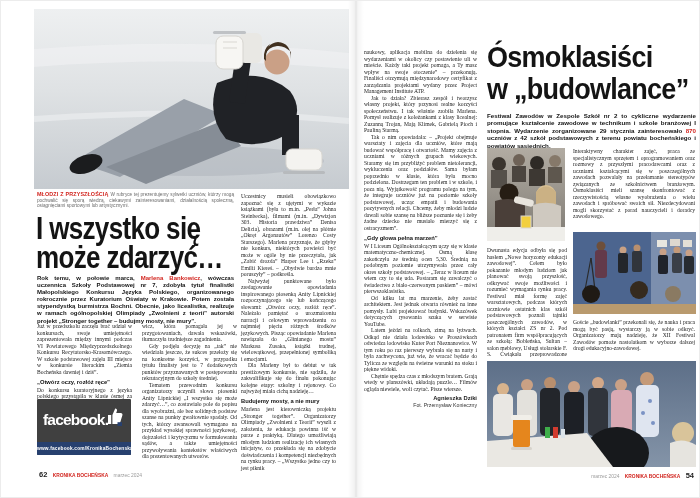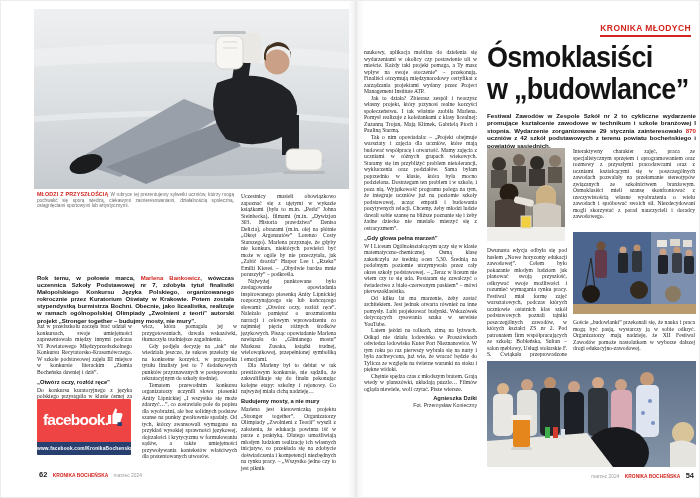--- a/index.html
+++ b/index.html
@@ -21,21 +21,21 @@
   .bodycol h3{font:bold 5.8px/7px "Liberation Sans",sans-serif;color:#111;margin:3.5px 0 1px;}
   .author{font:bold 5.8px "Liberation Sans",sans-serif;text-align:right;margin-top:3px;}
   .credit{font:5.2px "Liberation Sans",sans-serif;text-align:right;color:#333;margin-top:1px;}
   .tag{font:bold 8.5px "Liberation Sans",sans-serif;color:#d2251f;letter-spacing:.4px;
        border-bottom:2px solid #d2251f;padding-bottom:2px;}
   .footer{font:4.9px "Liberation Sans",sans-serif;color:#999;}
   .footer .pageno{font-size:7.5px;font-weight:bold;color:#222;}
   .footer .brand{color:#d2251f;font-weight:bold;}
   .footer span{margin:16px 2px;}
   
-  .fb{width:94px;height:56px;background:#ef4444;border-radius:1px;overflow:hidden;}
+  .fb{width:94px;height:56px;background:#404040;border-radius:1px;overflow:hidden;}
   .fb-main{position:relative;height:43px;}
   .fb-word{position:absolute;left:6px;top:12px;color:#fff;
            font:bold 15.5px "Liberation Sans",sans-serif;letter-spacing:-.8px;}
   .fb-thumb{position:absolute;right:7px;top:8px;}
   .fb-url{height:13px;background:#27406f;color:#fff;text-align:center;
           font:bold 4.8px/13px "Liberation Sans",sans-serif;letter-spacing:.2px;}
   
   .gutter{left:347px;top:0;width:16px;height:498px;
     background:linear-gradient(90deg,rgba(0,0,0,0) 0%,rgba(0,0,0,.05) 40%,rgba(0,0,0,.10) 50%,rgba(0,0,0,.04) 62%,rgba(0,0,0,0) 100%);}
   svg{display:block;}
@@ -79,20 +79,24 @@
 
       <rect x="252" y="140" width="36" height="21" rx="6" fill="#f4f3f0" stroke="#d8d6d1" stroke-width="1"></rect>
       <rect x="249" y="162" width="42" height="3" rx="1.5" fill="#b7babd"></rect>
     </svg>
   </div>
 
   <div class="abs kicker" style="left:36px;top:191px;width:197px;">
     <b>MŁODZI Z PRZYSZŁOŚCIĄ </b><span>W rubryce tej prezentujemy sylwetki uczniów, którzy mogą pochwalić się sporą wiedzą, ciekawymi zainteresowaniami, działalnością społeczną, osiągnięciami sportowymi lub artystycznymi.</span>
   </div>
 
+  <div class="abs headline" style="left:35px;top:213px;">
+    <div class="hl">I wszystko się</div>
+    <div class="hl">może zdarzyć…</div>
+  </div>
 
   <div class="abs lead" style="left:36px;top:274px;width:197px;">
     <span>Rok temu, w połowie marca, </span><span class="red">Marlena Bankowicz</span><span>, wówczas uczennica Szkoły Podstawowej nr 7, zdobyła tytuł finalistki Małopolskiego Konkursu Języka Polskiego, organizowanego rokrocznie przez Kuratorium Oświaty w Krakowie. Potem została stypendystką burmistrza Bochni. Obecnie, jako licealistka, realizuje w ramach ogólnopolskiej Olimpiady „Zwolnieni z teorii” autorski projekt „Stronger together – budujmy mosty, nie mury”.</span>
   </div>
 
   <div class="abs bodycol" style="left:36px;top:322px;width:95px;">
     <p>Już w przedszkolu zaczęła brać udział w konkursach, swoje umiejętności zaprezentowała między innymi podczas VI Powiatowego Międzyprzedszkolnego Konkursu Recytatorsko-Krasomówczego. W szkole podstawowej zajęła III miejsce w konkursie literackim „Ziemia Bocheńska dawniej i dziś”.</p>
     <h3>„Otwórz oczy, rozłóż ręce”</h3>
     <p>Do konkursu kuratoryjnego z języka polskiego przystąpiła w klasie ósmej za namową polonistki Magdaleny Nosko-</p>
   </div>
@@ -125,23 +129,20 @@
   </div>
 
   <div class="abs footer" style="left:36px;top:469px;">
     <span class="pageno">62</span>
     <span class="brand">KRONIKA BOCHEŃSKA</span>
     <span>marzec 2024</span>
   </div>
 
   <div class="abs gutter"></div>
 
-  <div class="abs" style="left:560px;top:16px;width:130px;text-align:right;">
-    <span class="tag">KRONIKA MŁODYCH</span>
-  </div>
 
   <div class="abs bodycol" style="left:363px;top:48px;width:113px;">
     <p>naukowy, aplikacja mobilna do dzielenia się wydarzeniami w okolicy czy postawienie uli w mieście. Każdy taki projekt pomaga, a Ty masz wpływ na swoje otoczenie” – przekonują. Finaliści otrzymują międzynarodowy certyfikat z zarządzania projektami wydany przez Project Management Institute ATP.</p>
     <p class="ind">Jak to działa? Zbierasz zespół i tworzysz własny projekt, który przynosi realne korzyści społeczeństwu. I tak właśnie zrobiła Marlena. Pomysł realizuje z koleżankami z klasy licealnej: Zuzanną Trojan, Mają Klimek, Gabrielą Pioch i Pauliną Starmą.</p>
     <p class="ind">Tak o nim opowiadała: – „Projekt obejmuje warsztaty i zajęcia dla uczniów, które mają budować współpracę i otwartość. Mamy zajęcia z uczniami w różnych grupach wiekowych. Staramy się im przybliżyć problem nietolerancji, wykluczenia oraz podziałów. Sama byłam poprzednio w klasie, która była mocno podzielona. Dostrzegam ten problem i w szkole, i poza nią. Wyjątkowość programu polega na tym, że integruje uczniów już na poziomie szkoły podstawowej, ucząc empatii i budowania pozytywnych relacji. Chcemy, żeby młodzi ludzie dawali sobie szansę na bliższe poznanie się i żeby żadne dziecko nie musiało mierzyć się z ostracyzmem”.</p>
     <h3>„Gdy głowa pełna marzeń”</h3>
     <p>W I Liceum Ogólnokształcącym uczy się w klasie matematyczno-chemicznej. Ósmą klasę zakończyła ze średnią ocen 5,30. Średnią na podobnym poziomie utrzymywała przez cały okres szkoły podstawowej. – „Teraz w liceum nie wiem czy to się uda. Postaram się zawalczyć o świadectwo z biało-czerwonym paskiem” – mówi pierwszoklasistka.</p>
     <p class="ind">Od kilku lat ma marzenie, żeby zostać architektem. Jest jednak otwarta również na inne pomysły. Lubi projektować budynki. Wskazówek dotyczących rysowania szuka w serwisie YouTube.</p>
     <p class="ind">Latem jeździ na rolkach, zimą na łyżwach. Odkąd nie działa lodowisko w Proszówkach odwiedza lodowisko Kuter Port Nieznanowice. W tym roku po raz pierwszy wybrała się na narty i była zachwycona, już wie, że wracać będzie do Tylicza ze względu na świetne warunki na stoku i piękne widoki.</p>
     <p class="ind">Chętnie spędza czas z młodszym bratem. Grają wtedy w planszówki, układają puzzle… Filmów ogląda niewiele, woli czytać. Pisze wiersze.</p>

